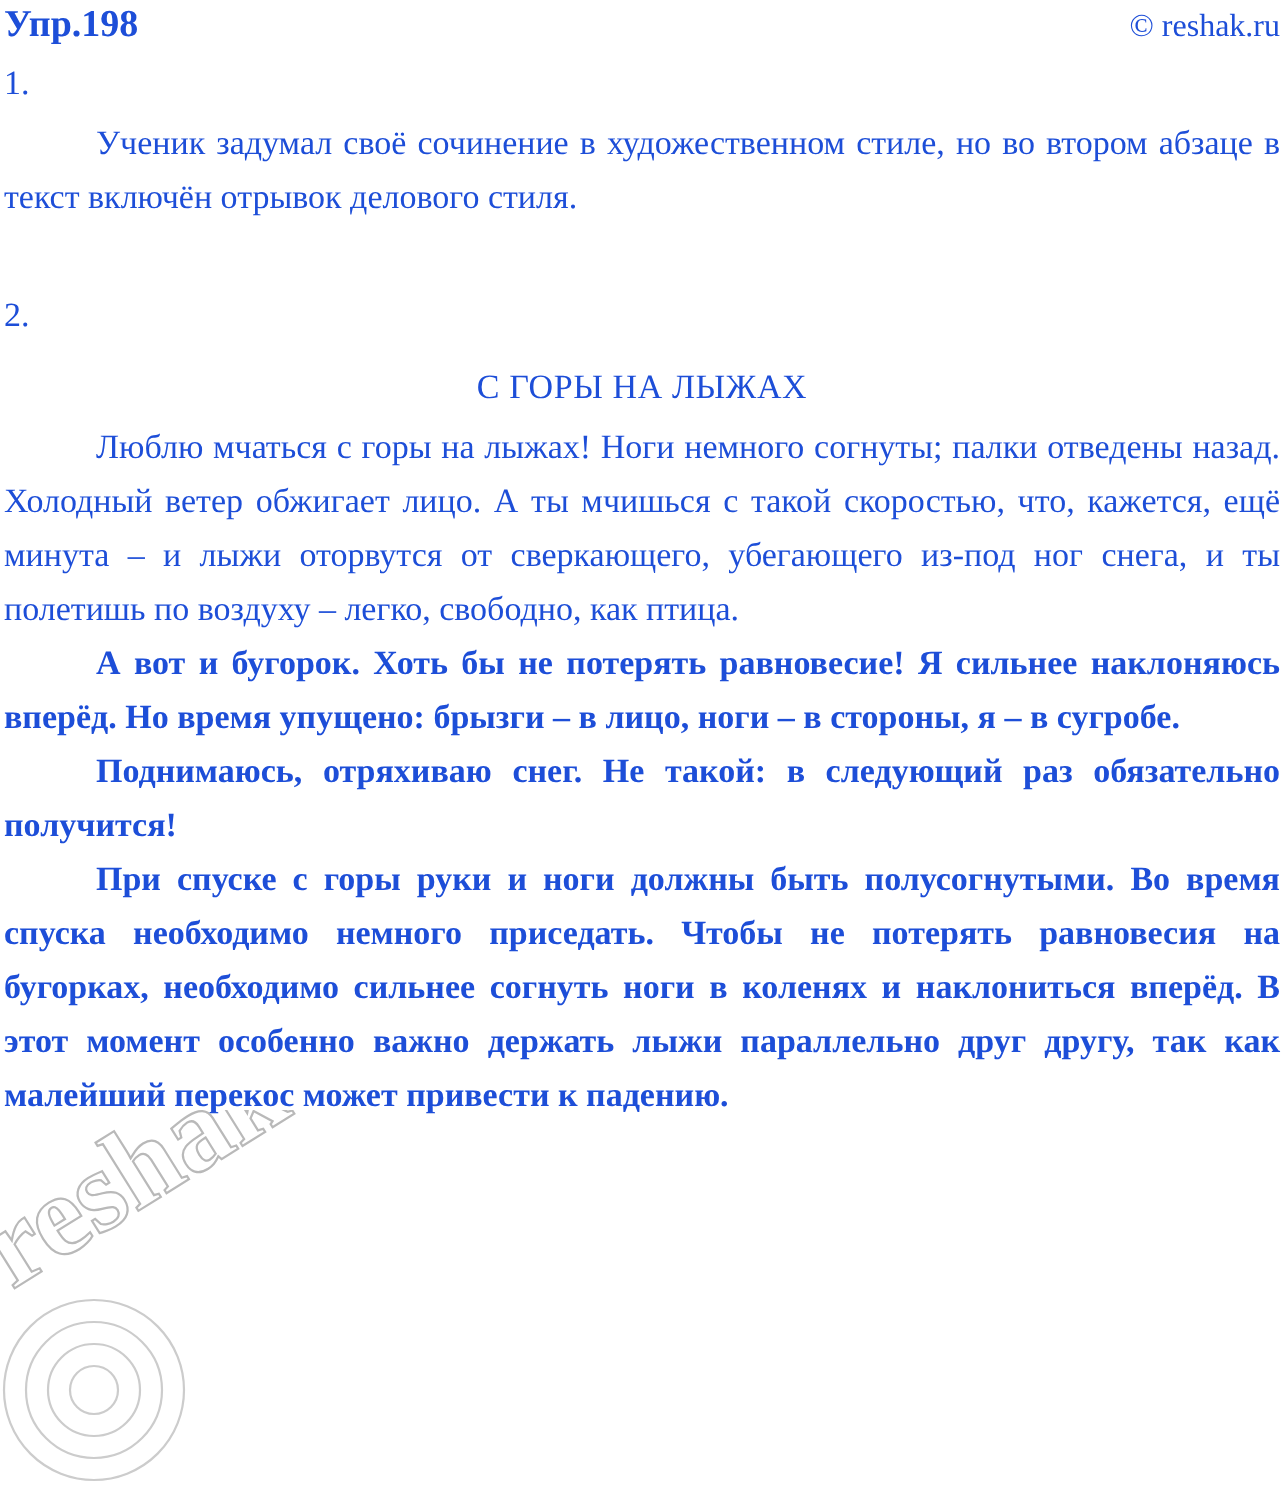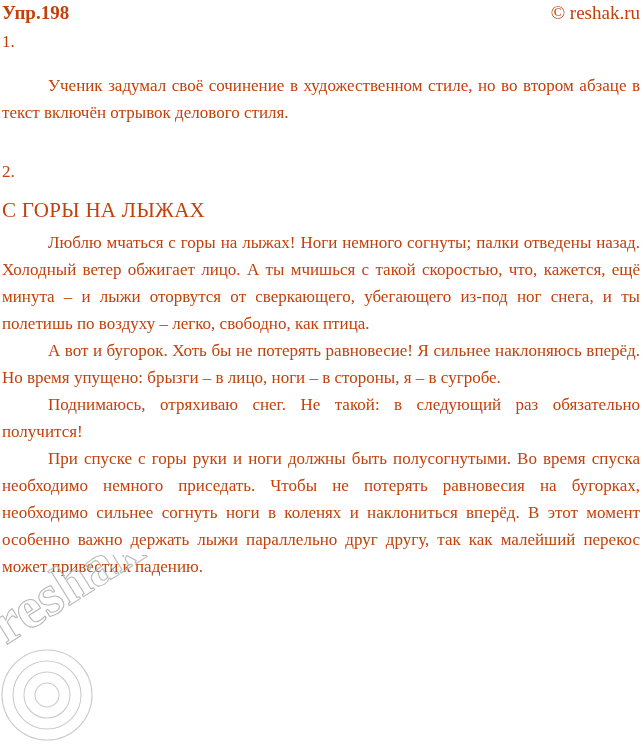--- a/index.html
+++ b/index.html
@@ -7,42 +7,42 @@
     padding: 0;
     background: #ffffff;
   }
   #page {
     position: relative;
     width: 644px;
     height: 756px;
     background: #ffffff;
     overflow: hidden;
     font-family: "Liberation Serif", "DejaVu Serif", serif;
-    color: #c2410c;
+    color: #1d4ed8;
   }
   .content {
     position: relative;
     z-index: 3;
     padding: 0 4px 0 2px;
     box-sizing: border-box;
     width: 644px;
   }
   .header-row {
     display: flex;
     justify-content: space-between;
     align-items: baseline;
     padding-top: 2px;
   }
   .exercise-title {
     font-size: 19px;
     font-weight: bold;
     letter-spacing: 0px;
   }
   .copyright {
-    font-size: 19px;
+    font-size: 16px;
     font-weight: normal;
   }
   .task-number {
     font-size: 17px;
     margin-top: 8px;
     margin-bottom: 0;
   }
   .task-number.second {
     margin-top: 36px;
   }
@@ -50,28 +50,29 @@
     font-size: 17px;
     line-height: 27px;
     text-align: justify;
     text-indent: 46px;
     margin: 0;
     padding: 0;
     -webkit-hyphens: none;
     hyphens: none;
   }
   p.body-text.first-of-block {
-    margin-top: 20px;
+    margin-top: 6px;
   }
   p.body-text + p.body-text {
     margin-top: 0px;
+    font-weight: bold;
   }
   .section-heading {
-    font-size: 21px;
-    text-align: left;
+    font-size: 17px;
+    text-align: center;
     margin: 0;
     padding: 0;
     letter-spacing: 0.3px;
   }
   .heading-1 {
     margin-top: 16px;
     margin-bottom: 6px;
   }
   .heading-2 {
     margin-top: 52px;

